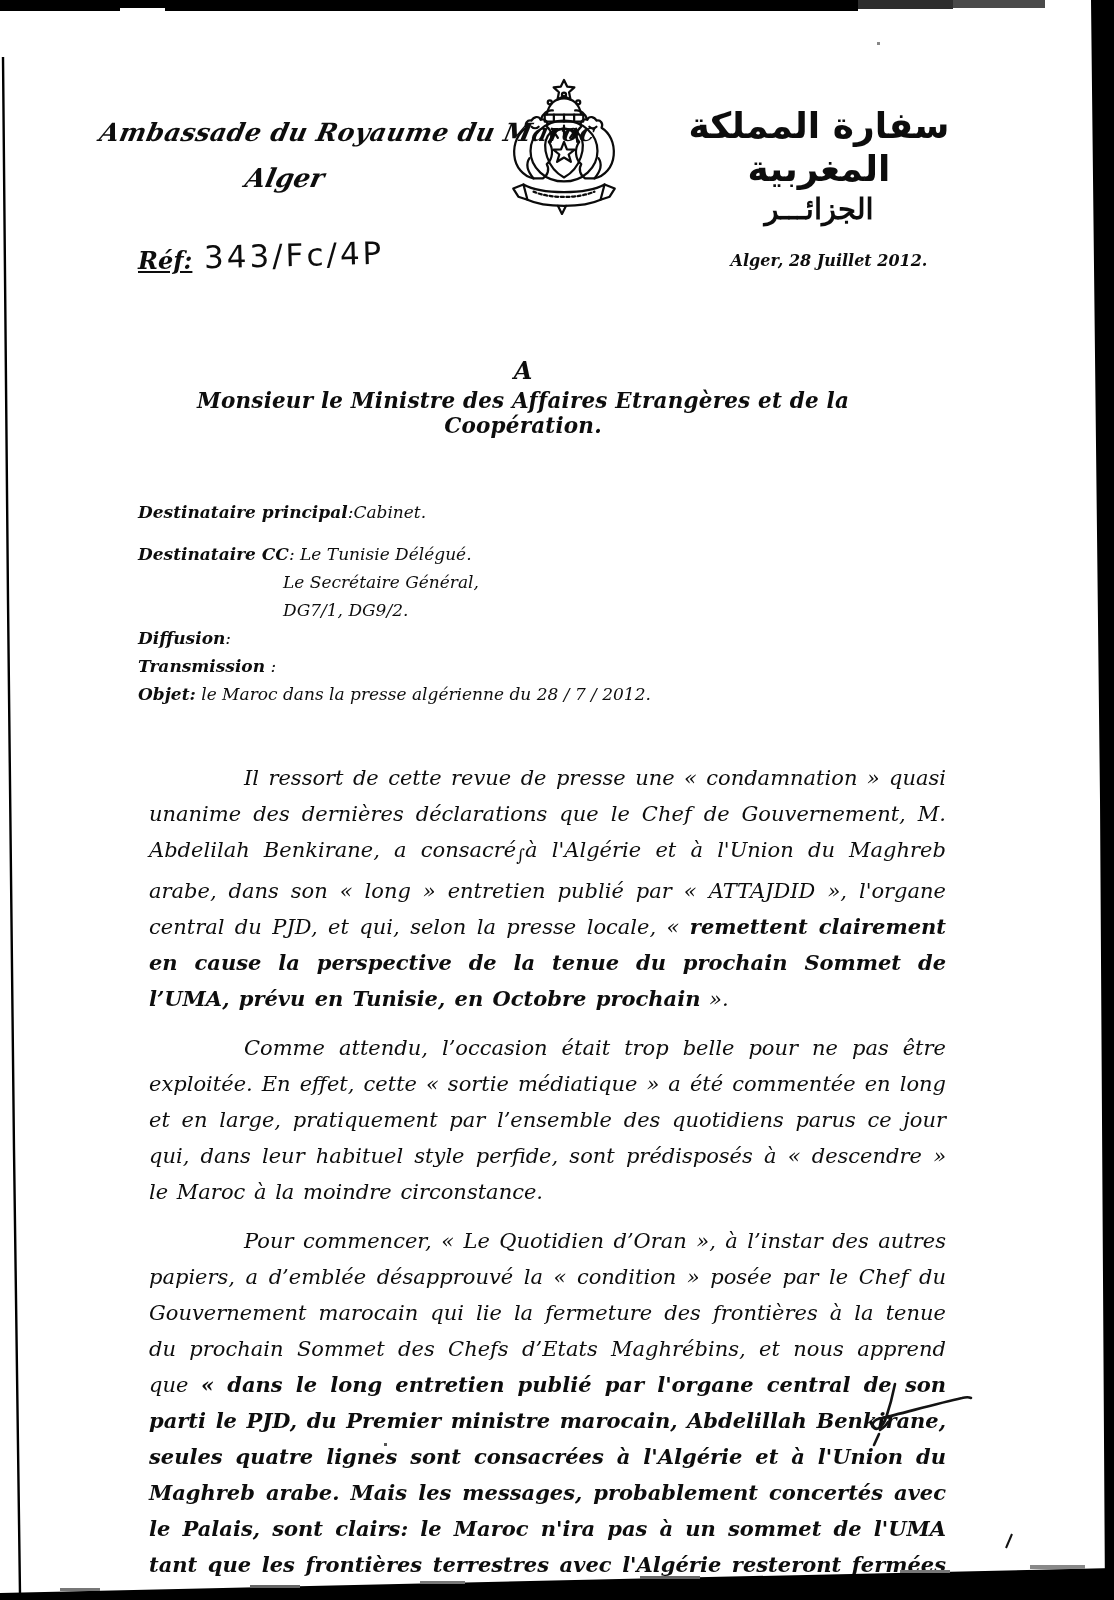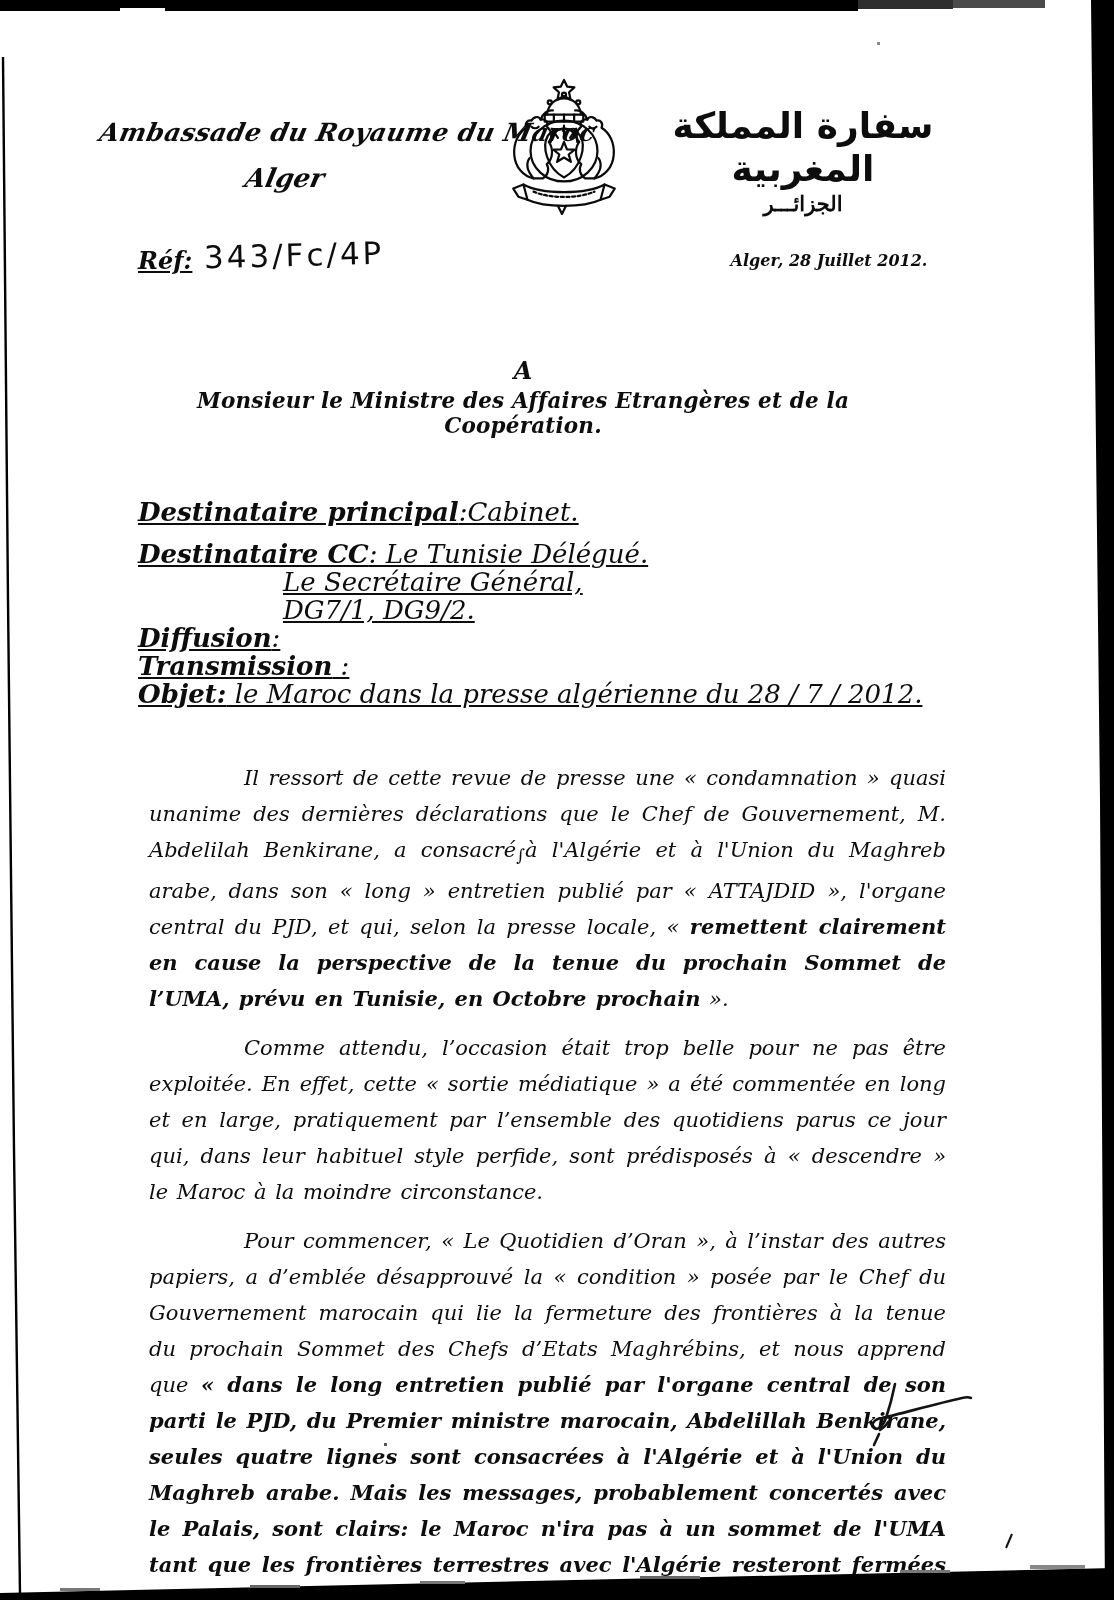--- a/index.html
+++ b/index.html
@@ -22,41 +22,41 @@
     transform:skewX(-12deg);
   }
   #ref-line{left:138px;top:240px;white-space:nowrap;}
   #ref-label{font-style:italic;font-weight:bold;font-size:24px;text-decoration:underline;}
   #ref-value{
     display:inline-block;font-family:"DejaVu Sans", sans-serif;font-size:31px;
     letter-spacing:3px;margin-left:6px;transform:rotate(-1.5deg) translateY(-3px);
   }
 
   
-  #arabic-block{left:636px;top:104px;width:334px;text-align:center;}
+  #arabic-block{left:652px;top:104px;width:334px;text-align:center;}
   #arabic-line1{font-family:"DejaVu Sans", sans-serif;font-weight:bold;font-size:36px;line-height:1.2;}
-  #arabic-line2{font-family:Liberation Serif, serif;font-weight:bold;font-size:21px;margin-top:2px;}
+  #arabic-line2{font-family:Liberation Serif, serif;font-weight:bold;font-size:29px;margin-top:2px;}
 
   #date-line{left:679px;top:251px;width:300px;text-align:center;
     font-style:italic;font-weight:bold;font-size:16px;white-space:nowrap;}
 
   
   #emblem{left:486px;top:78px;width:156px;height:140px;}
   #emblem svg{width:100%;height:100%;}
   #emblem path,#emblem ellipse,#emblem circle,#emblem line,#emblem rect{
     fill:none;stroke:#0b0b0b;stroke-width:2.2;stroke-linecap:round;stroke-linejoin:round;
   }
 
   
   #addressee{left:138px;top:356px;width:770px;text-align:center;}
   #addr-prefix{font-style:italic;font-weight:bold;font-size:24px;}
   #addr-line{font-style:italic;font-weight:bold;font-size:21.5px;margin-top:3px;letter-spacing:0.2px;}
 
   
-  #routing{left:138px;top:498px;width:800px;font-style:italic;font-size:26px;line-height:28px;text-decoration:underline;}
+  #routing{left:138px;top:498px;width:800px;font-style:italic;font-size:17px;line-height:28px;}
   #routing .r-line{white-space:nowrap;}
   #routing .gap{margin-bottom:14px;}
   #routing .ind{padding-left:145px;}
 
   
   #body{left:138px;top:760px;width:797px;font-style:italic;font-size:21px;
     line-height:36px;text-align:justify;margin-left:11px;}
   #body p{margin:0 0 13px 0;text-indent:95px;word-spacing:2px;}
   #body .ins{font-size:17px;vertical-align:-4px;}
 

